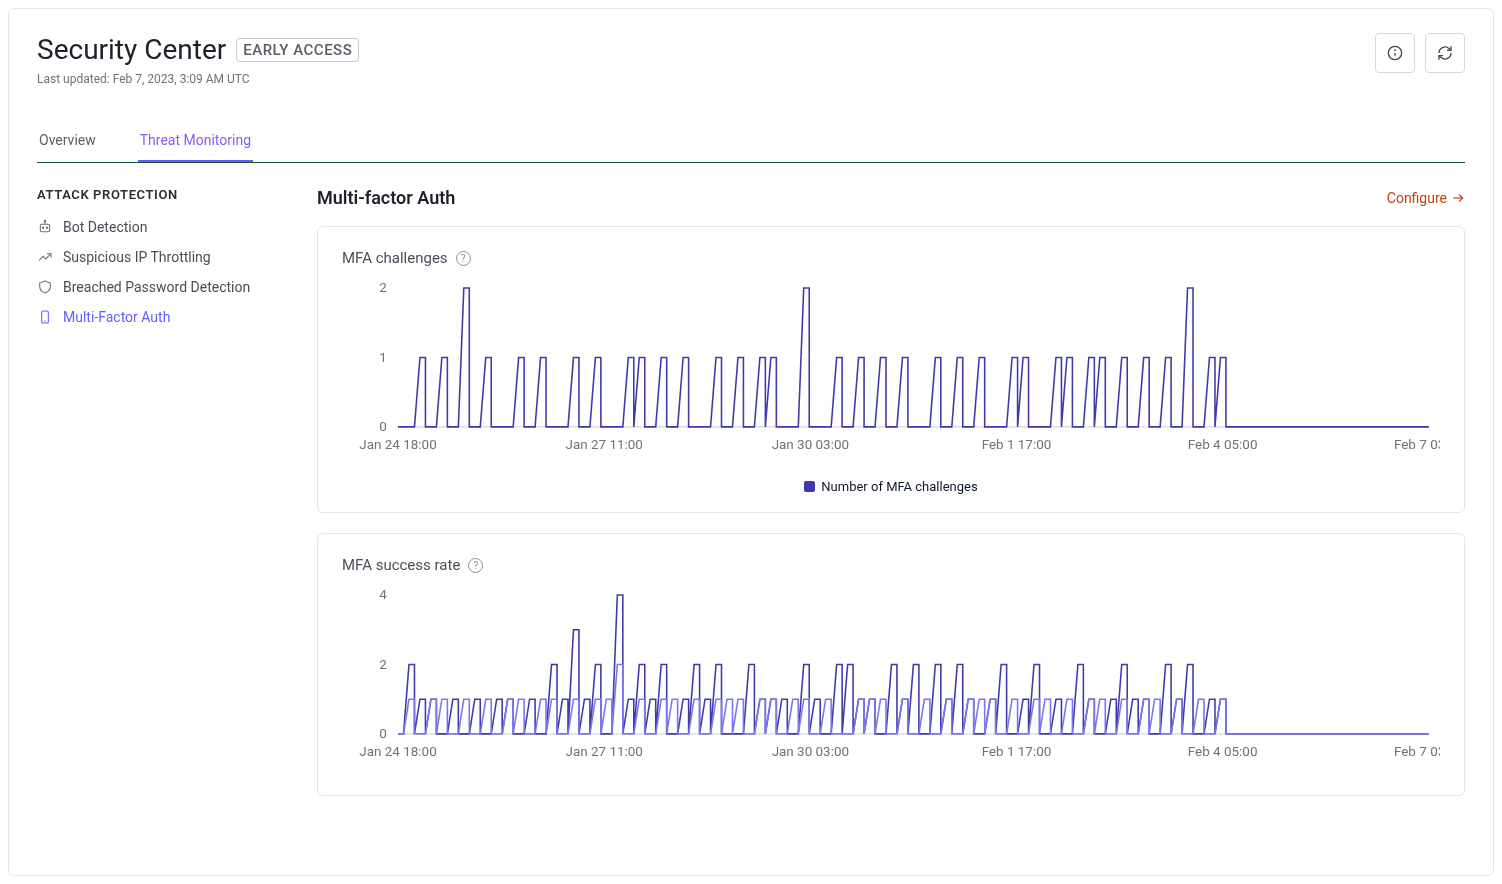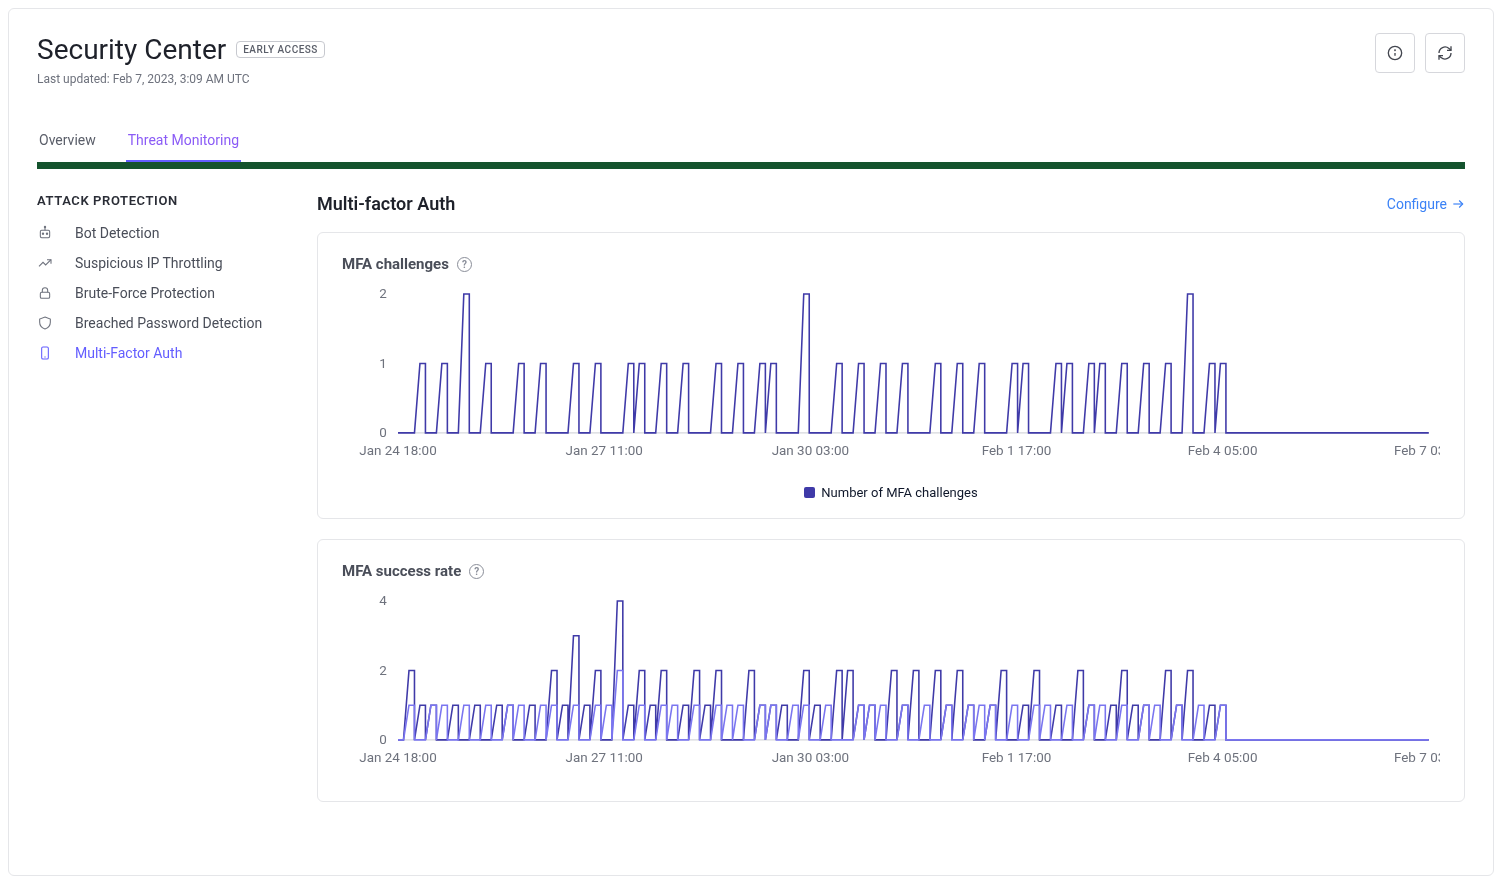--- a/index.html
+++ b/index.html
@@ -23,21 +23,21 @@
   .title-block h1 {
     font-size: 28px;
     font-weight: 400;
     display: inline-block;
     vertical-align: middle;
   }
   .badge {
     display: inline-block;
     border: 1px solid #c7c9cf;
     border-radius: 4px;
-    font-size: 10px;
+    font-size: 15px;
     letter-spacing: 0.5px;
     padding: 2px 6px;
     color: #5a5e69;
     vertical-align: middle;
     margin-left: 6px;
     font-weight: 500;
   }
   .subtitle {
     color: #6e727d;
     font-size: 12px;
@@ -54,22 +54,22 @@
     border-radius: 4px;
     background: #fff;
     display: flex;
     align-items: center;
     justify-content: center;
     cursor: pointer;
     color: #43464f;
   }
   .tabs {
     display: flex;
-    gap: 28px;
-    border-bottom: 7px solid #14532d;
+    gap: 40px;
+    border-bottom: 1px solid #14532d;
     margin-top: 36px;
   }
   .tab {
     padding: 10px 2px 12px 2px;
     font-size: 14px;
     color: #5a5e69;
     cursor: pointer;
     border-bottom: 2px solid transparent;
   }
   .tab.active {
@@ -88,21 +88,21 @@
   .sidebar-heading {
     font-size: 13px;
     font-weight: 600;
     letter-spacing: 0.6px;
     color: #2a2d36;
     margin-bottom: 10px;
   }
   .sidebar-item {
     display: flex;
     align-items: flex-end;
-    gap: 22px;
+    gap: 10px;
     padding: 7px 0;
     font-size: 14px;
     color: #4a4e59;
     cursor: pointer;
   }
   .sidebar-item.active { color: #635dff; }
   .sidebar-item.active .side-icon { color: #635dff; }
   .side-icon {
     width: 16px;
     height: 16px;
@@ -117,36 +117,36 @@
     display: flex;
     justify-content: space-between;
     align-items: center;
     margin-bottom: 18px;
   }
   .main-header h2 {
     font-size: 18px;
     font-weight: 600;
   }
   .configure-link {
-    color: #3b82f6;
+    color: #c2410c;
     font-size: 14px;
     cursor: pointer;
     display: flex;
     align-items: center;
     gap: 4px;
   }
   .card {
     border: 1px solid #e5e6e9;
     border-radius: 6px;
     padding: 22px 24px 18px 24px;
     margin-bottom: 20px;
   }
   .card-title {
     font-size: 15px;
-    font-weight: 700;
+    font-weight: 400;
     color: #4a4e59;
     display: flex;
     align-items: center;
     gap: 8px;
     margin-bottom: 12px;
   }
   .help-icon {
     width: 15px; height: 15px;
     border: 1.2px solid #8a8e99;
     border-radius: 50%;
@@ -225,27 +225,20 @@
       </div>
 
       <div class="sidebar-item">
         <svg class="side-icon" viewBox="0 0 24 24" fill="none" stroke="currentColor" stroke-width="1.6">
             <polyline points="3 17 9 11 13 15 21 7"></polyline>
             <polyline points="15 7 21 7 21 13"></polyline>
           </svg>
         <span>Suspicious IP Throttling</span>
       </div>
 
-      <div class="sidebar-item">
-        <svg class="side-icon" viewBox="0 0 24 24" fill="none" stroke="currentColor" stroke-width="1.6">
-            <rect x="5" y="11" width="14" height="9" rx="2"></rect>
-            <path d="M8 11V8a4 4 0 0 1 8 0v3"></path>
-          </svg>
-        <span>Brute-Force Protection</span>
-      </div>
 
       <div class="sidebar-item">
         <svg class="side-icon" viewBox="0 0 24 24" fill="none" stroke="currentColor" stroke-width="1.6">
             <path d="M12 3l8 3v5c0 5-3.5 8.5-8 10-4.5-1.5-8-5-8-10V6l8-3z"></path>
           </svg>
         <span>Breached Password Detection</span>
       </div>
 
       <div class="sidebar-item active">
         <svg class="side-icon" viewBox="0 0 24 24" fill="none" stroke="currentColor" stroke-width="1.6">

